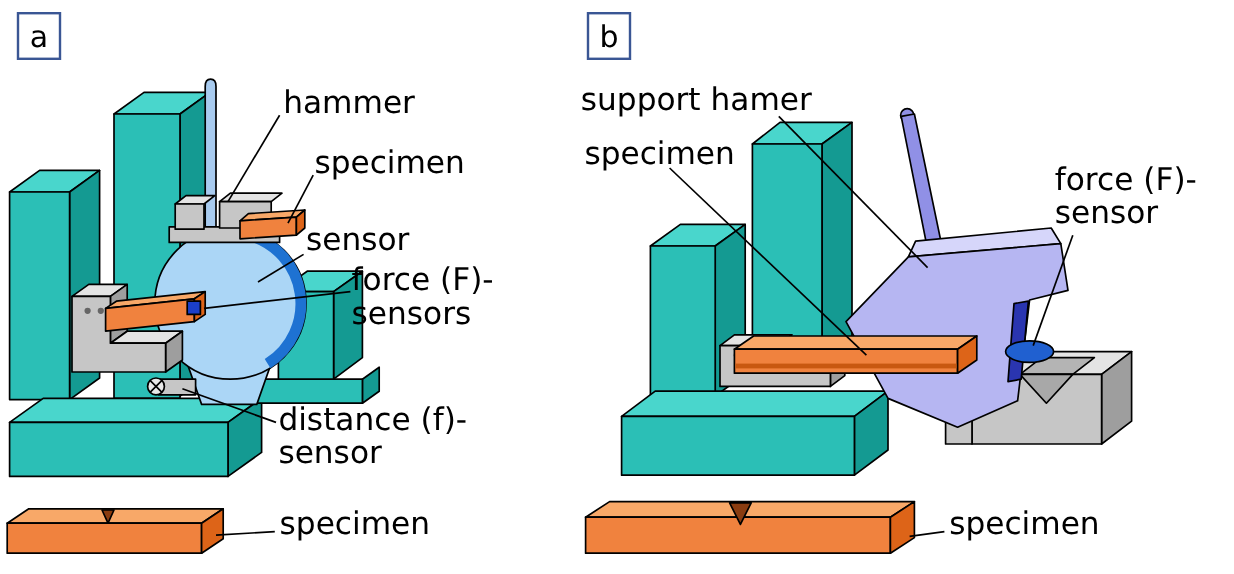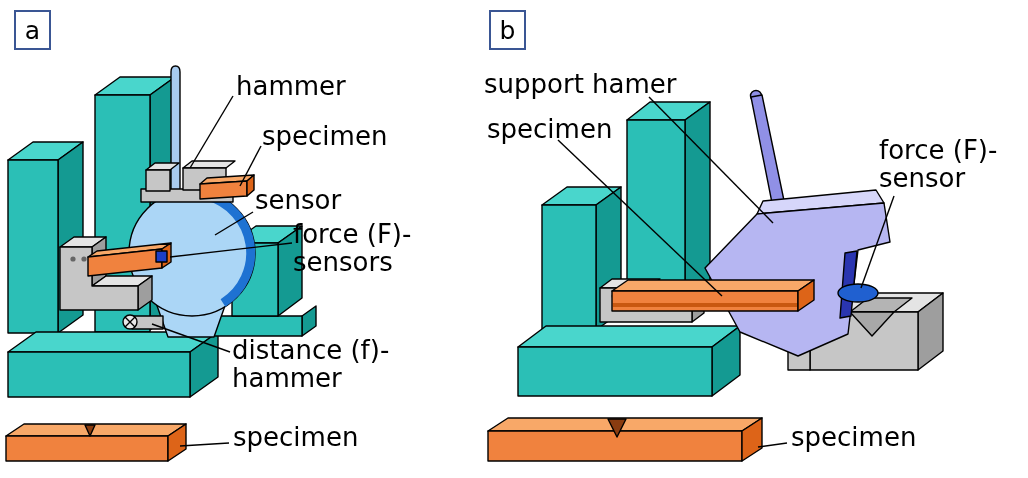--- a/index.html
+++ b/index.html
@@ -188,21 +188,21 @@
 <div class="tag-box" style="left:489px;top:10px;">
   <span>b</span>
 </div>
 
 <div class="label" style="left:236px;top:72px;">hammer</div>
 <div class="label" style="left:262px;top:122px;">specimen</div>
 <div class="label" style="left:255px;top:186px;">sensor</div>
 <div class="label" style="left:293px;top:220px;">force (F)-
 sensors</div>
 <div class="label" style="left:232px;top:336px;">distance (f)-
-hammer</div>
+sensor</div>
 <div class="label" style="left:233px;top:423px;">specimen</div>
 
 <div class="label" style="left:484px;top:70px;">support hamer</div>
 <div class="label" style="left:487px;top:115px;">specimen</div>
 <div class="label" style="left:879px;top:136px;">force (F)-
 sensor</div>
 <div class="label" style="left:791px;top:423px;">specimen</div>
 
 </div>
 

